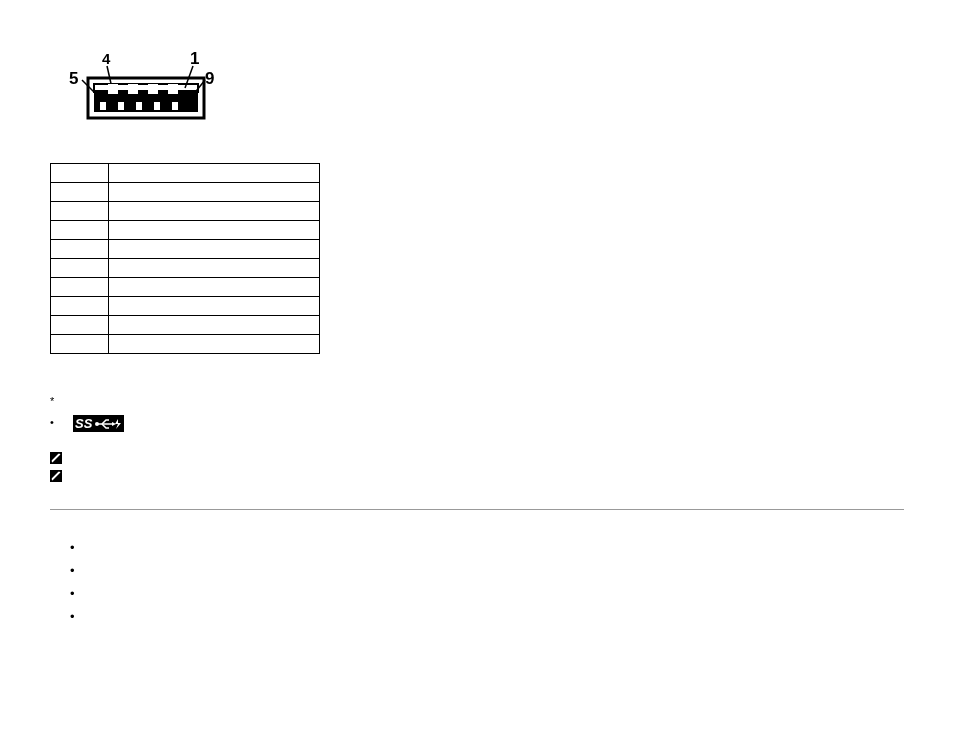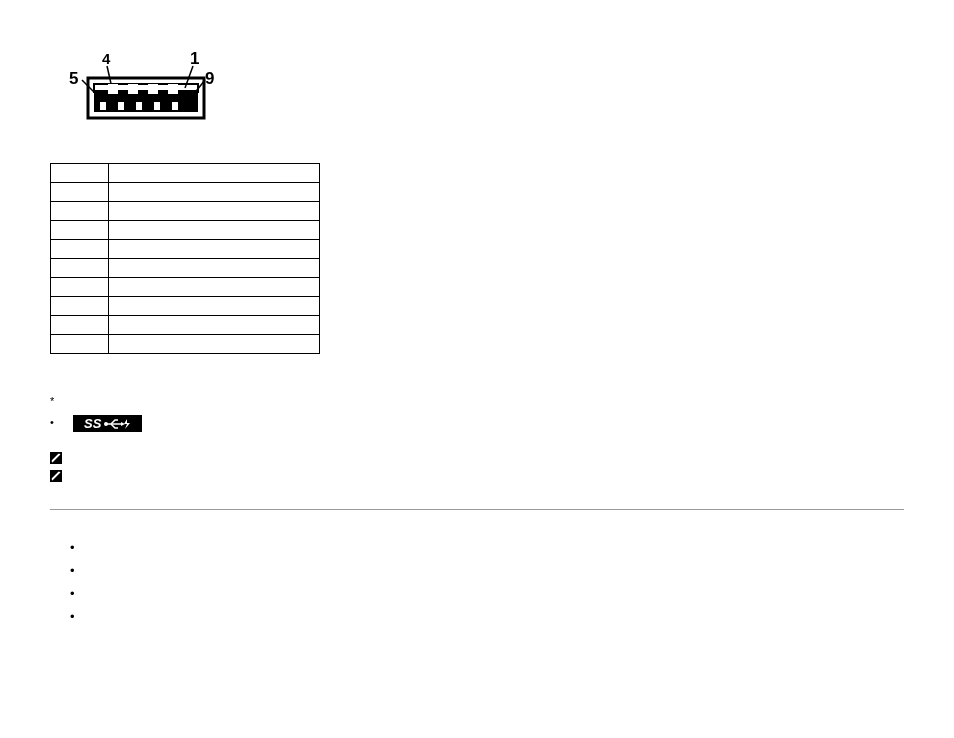--- a/index.html
+++ b/index.html
@@ -47,21 +47,21 @@
   }
   .note-text { flex: 1; }
   .ss-icon {
     display: inline-flex;
     align-items: center;
     background: #000;
     color: #fff;
     font-weight: bold;
     font-style: italic;
     font-size: 13px;
-    padding: 1px 11px;
+    padding: 1px 2px;
     vertical-align: middle;
     margin: 0 3px;
   }
   .pencil-row {
     display: flex;
     align-items: flex-start;
     gap: 8px;
     margin-top: 20px;
     margin-bottom: 4px;
   }

